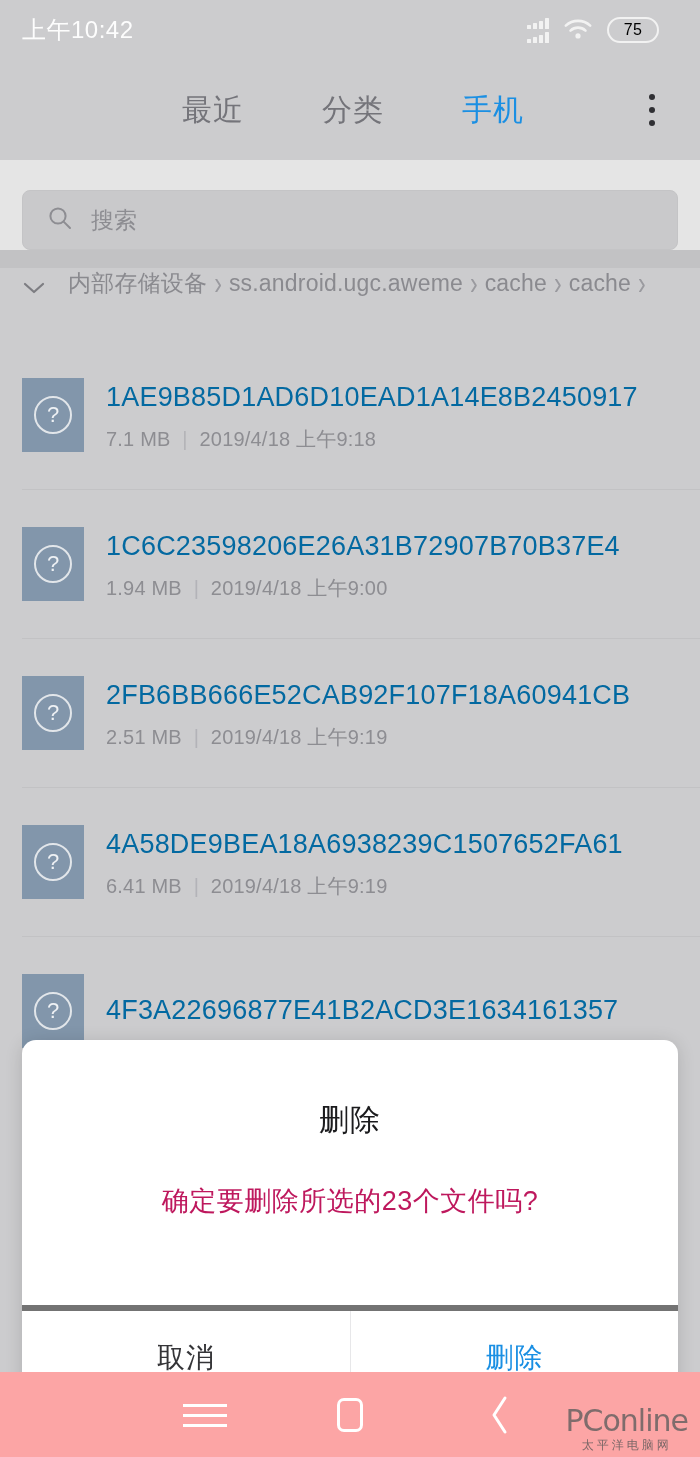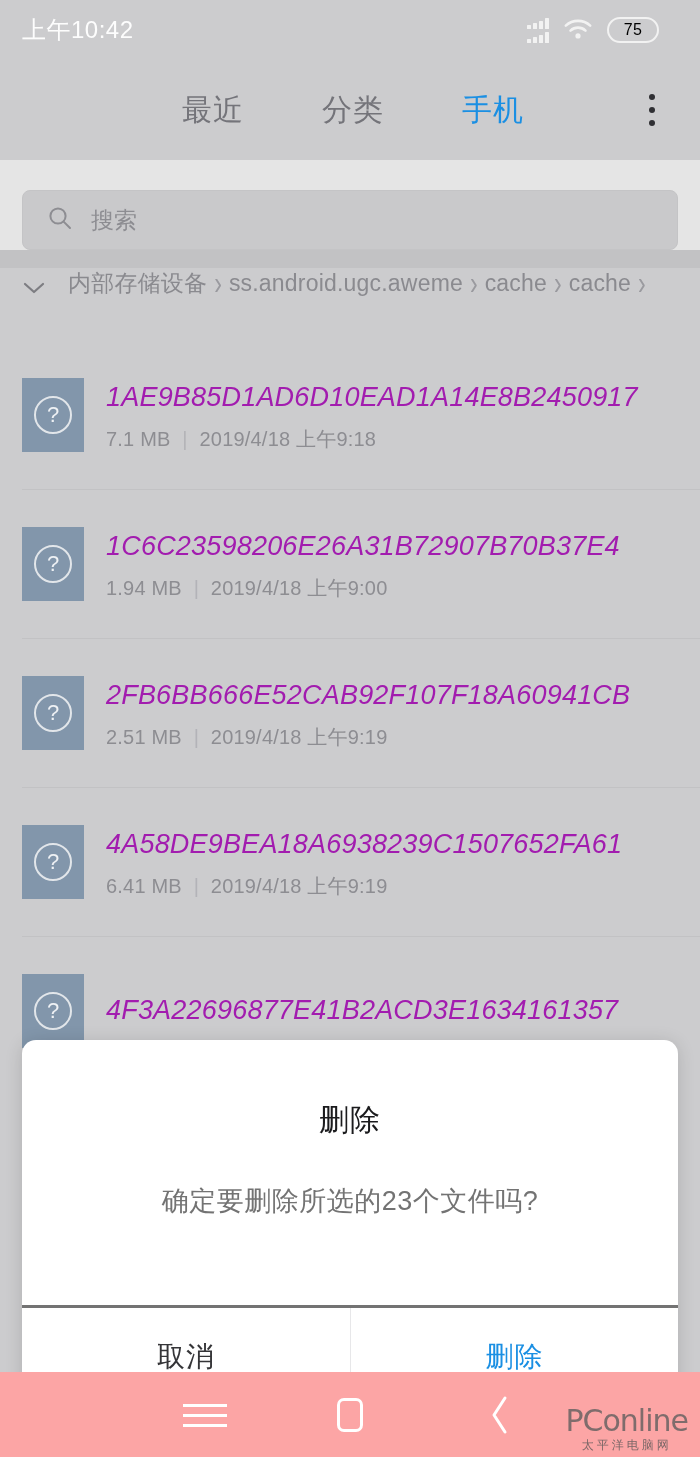--- a/index.html
+++ b/index.html
@@ -149,24 +149,23 @@
     margin-right: 22px;
   }
   .file-icon .qmark {
     width: 38px; height: 38px; border-radius: 50%;
     border: 2px solid #e2e6ea;
     display: flex; align-items: center; justify-content: center;
     font-size: 22px; color: #eef1f4; line-height: 1;
   }
   .file-meta { flex: 1; min-width: 0; }
   .file-name {
-    font-size: 27px; color: #a21caf;
+    font-size: 27px; color: #0369a1;
     line-height: 41px; word-break: break-all;
     letter-spacing: .2px;
-    font-style: italic;
   }
   .file-sub {
     margin-top: 8px;
     font-size: 20px; color: #8d8d92; letter-spacing: .2px;
   }
   .file-sub .bar { color: #b3b3b8; margin: 0 6px; }
 
   
   .dialog {
     position: absolute;
@@ -178,26 +177,26 @@
     overflow: hidden;
   }
   .dialog-title {
     text-align: center;
     font-size: 30px; color: #1b1b1d;
     padding-top: 60px;
     letter-spacing: 1px;
   }
   .dialog-msg {
     text-align: center;
-    font-size: 27px; color: #737373;
+    font-size: 27px; color: #be185d;
     padding: 42px 30px 86px 30px;
     letter-spacing: .5px;
   }
   .dialog-actions {
-    display: flex; border-top: 3px solid #737373;
+    display: flex; border-top: 6px solid #737373;
     height: 100px;
   }
   .dialog-btn {
     flex: 1 1 50%;
     display: flex; align-items: center; justify-content: center;
     font-size: 28px; letter-spacing: 1px;
   }
   .dialog-btn.cancel { color: #353538; }
   .dialog-btn.confirm { color: #1a8fe3; border-left: 1px solid #e7e7e9; }
 

